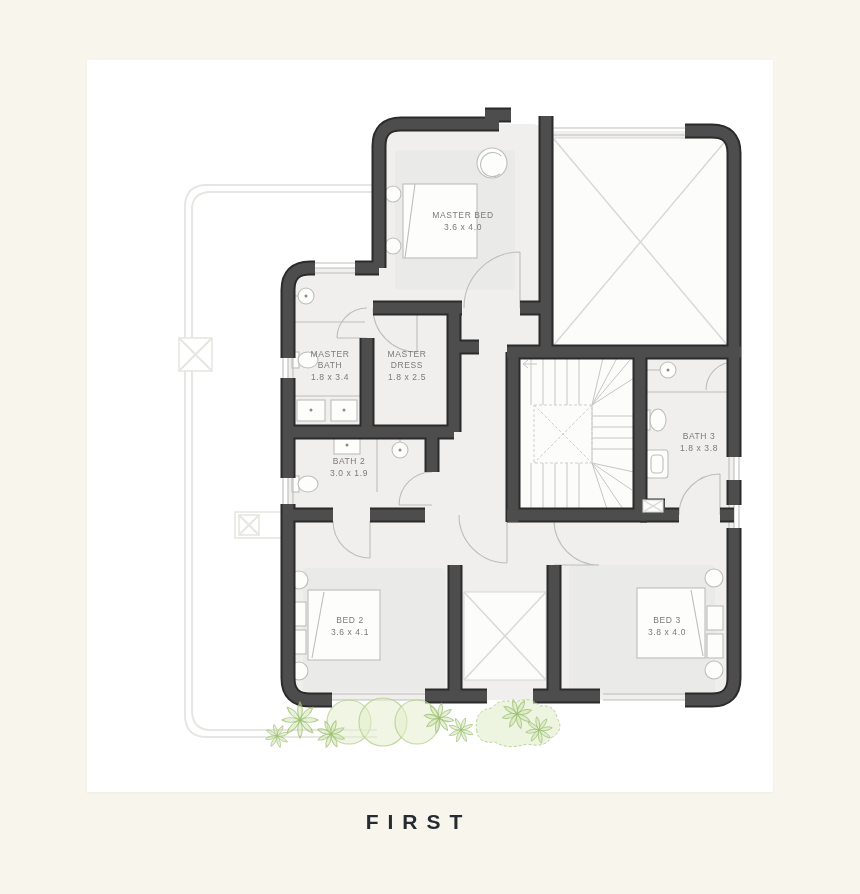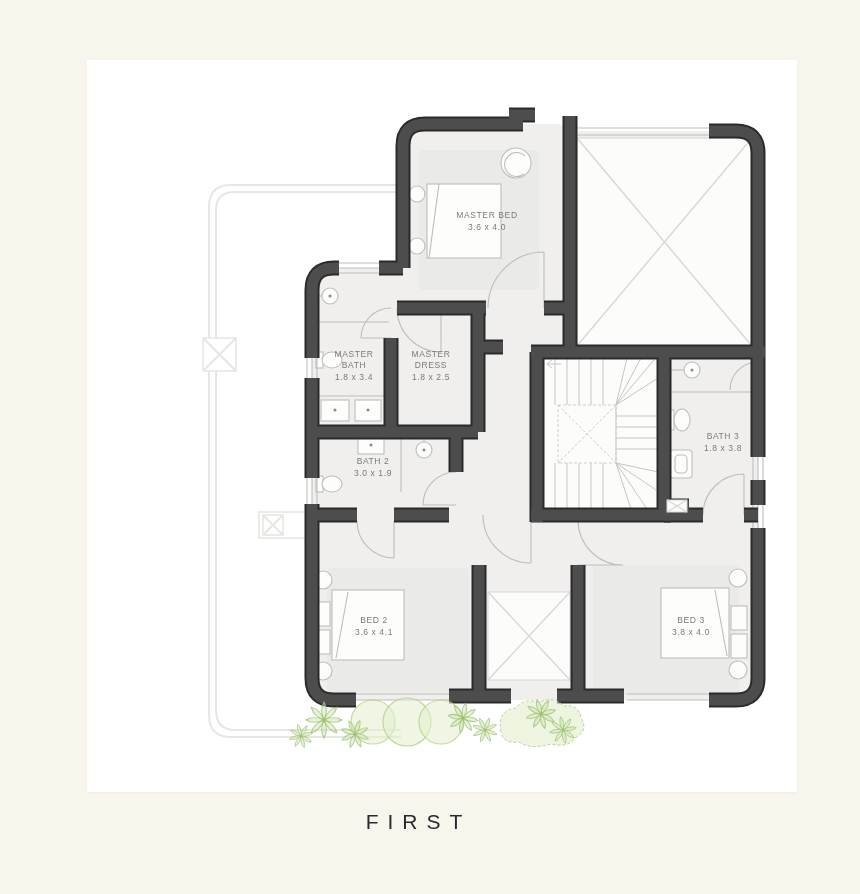--- a/index.html
+++ b/index.html
@@ -7,25 +7,25 @@
     --room:#f0efed; --thin:#bdbdbb; --xline:#d8d8d6; --ghost:#e6e6e2;
     --label:#7b7a76; --caption:#262a31; --plant-fill:#cfe3ae; --plant-stroke:#9bbd72;
   }
   html,body{margin:0;padding:0;}
   body{
     width:860px;height:894px;background:var(--bg);
     font-family:"Liberation Sans", sans-serif; position:relative; overflow:hidden;
   }
   .card{
     position:absolute; left:87px; top:60px; width:686px; height:732px;
-    background:var(--card); box-shadow:0 1px 3px rgba(0,0,0,0.04);padding-left:24px;
+    background:var(--card); box-shadow:0 1px 3px rgba(0,0,0,0.04);
   }
   .caption{
     position:absolute; left:0; top:810px; width:828px; text-align:center;
-    color:var(--caption); font-size:21px; font-weight:normal;
+    color:var(--caption); font-size:21px; font-weight:bold;
     letter-spacing:9px; text-indent:9px;
   }
   svg{display:block;}
   .ghost{stroke:var(--ghost);stroke-width:2;fill:none;}
   .ghost-fill{fill:#ffffff;stroke:var(--ghost);stroke-width:1.6;}
   .room-fill{fill:var(--room);stroke:none;}
   .white-fill{fill:#fcfcfb;stroke:#d6d6d4;stroke-width:1;}
   .thin{stroke:var(--thin);stroke-width:1.1;fill:none;}
   .xline{stroke:var(--xline);stroke-width:1.4;fill:none;}
   .stair{stroke:#c6c6c4;stroke-width:1;fill:none;}

